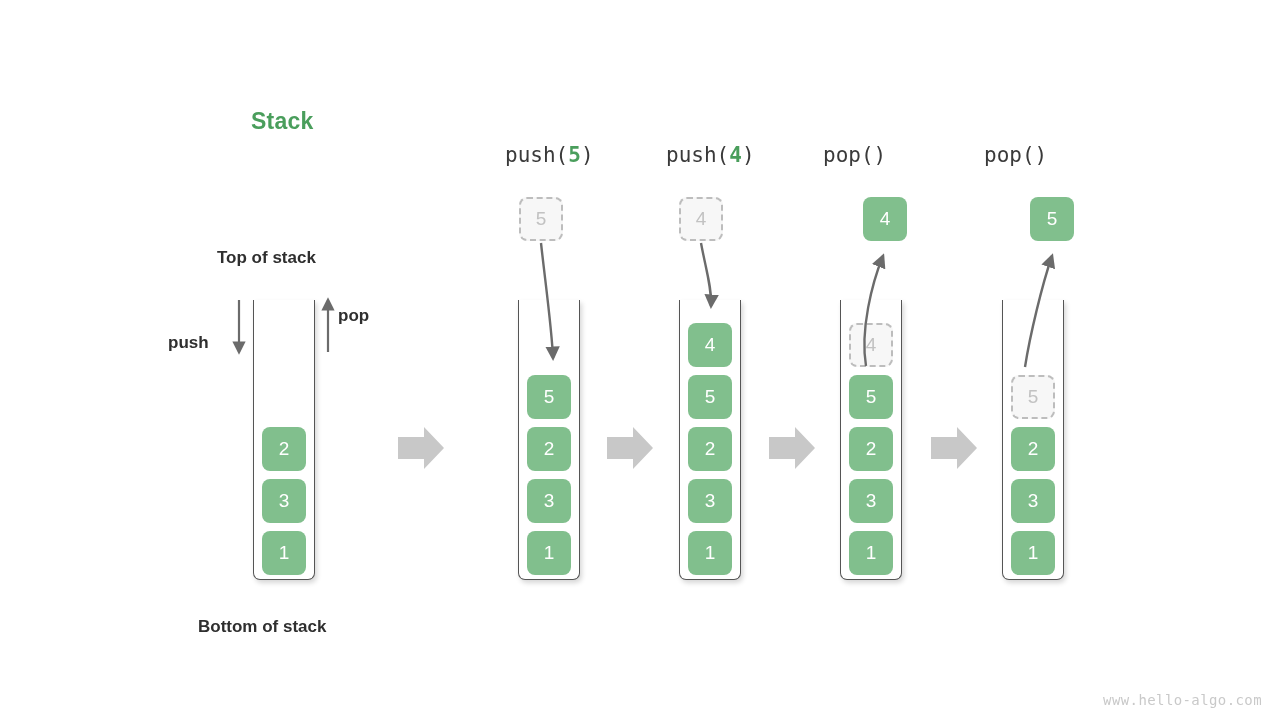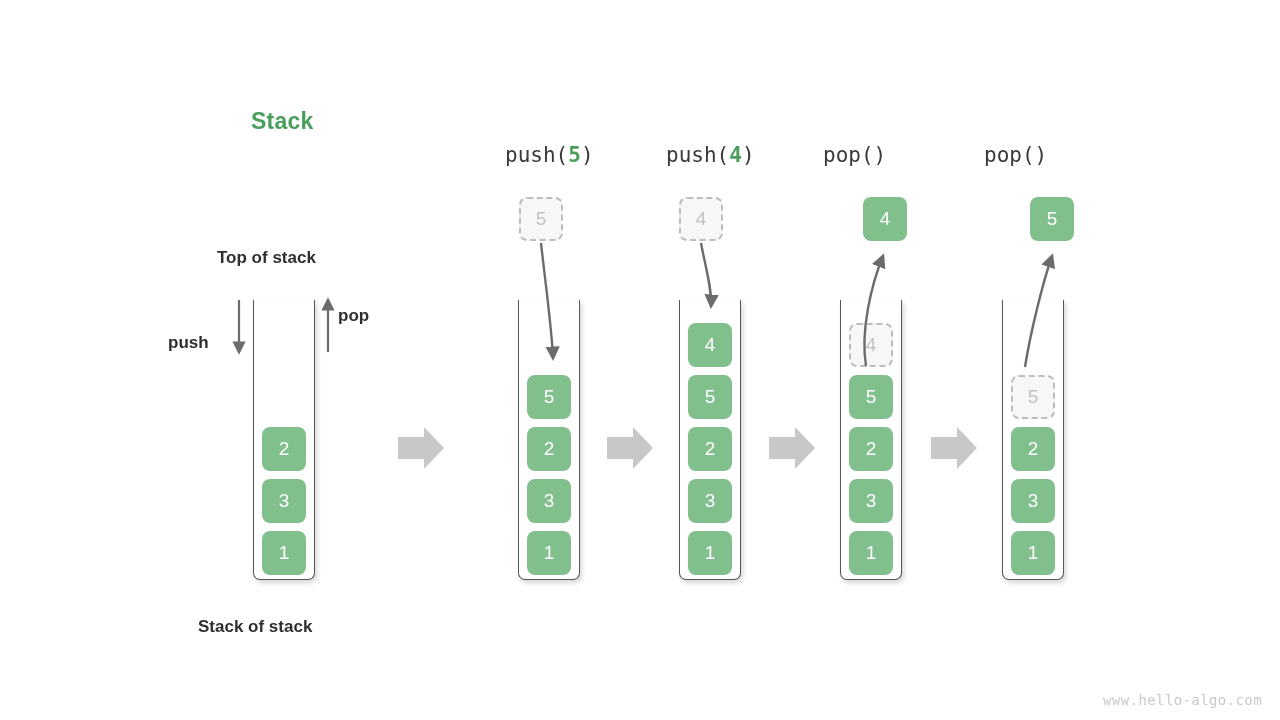--- a/index.html
+++ b/index.html
@@ -153,21 +153,21 @@
 </style>
 </head>
 <body>
 
 <div id="canvas">
 
   <div class="abs" id="stack-title">Stack</div>
 
   <div class="abs dark-label" id="label-top-of-stack">Top of stack</div>
 
-  <div class="abs dark-label" id="label-bottom-of-stack">Stack of stack</div>
+  <div class="abs dark-label" id="label-bottom-of-stack">Bottom of stack</div>
 
   <div class="abs dark-label" id="label-push">push</div>
 
   <div class="abs dark-label" id="label-pop">pop</div>
 
   <div class="abs op-label" style="left:505px; top:143px; width:125px;">
     <span>push(</span><span class="arg">5</span><span>)</span>
   </div>
 
   <div class="abs op-label" style="left:666px; top:143px; width:125px;">

